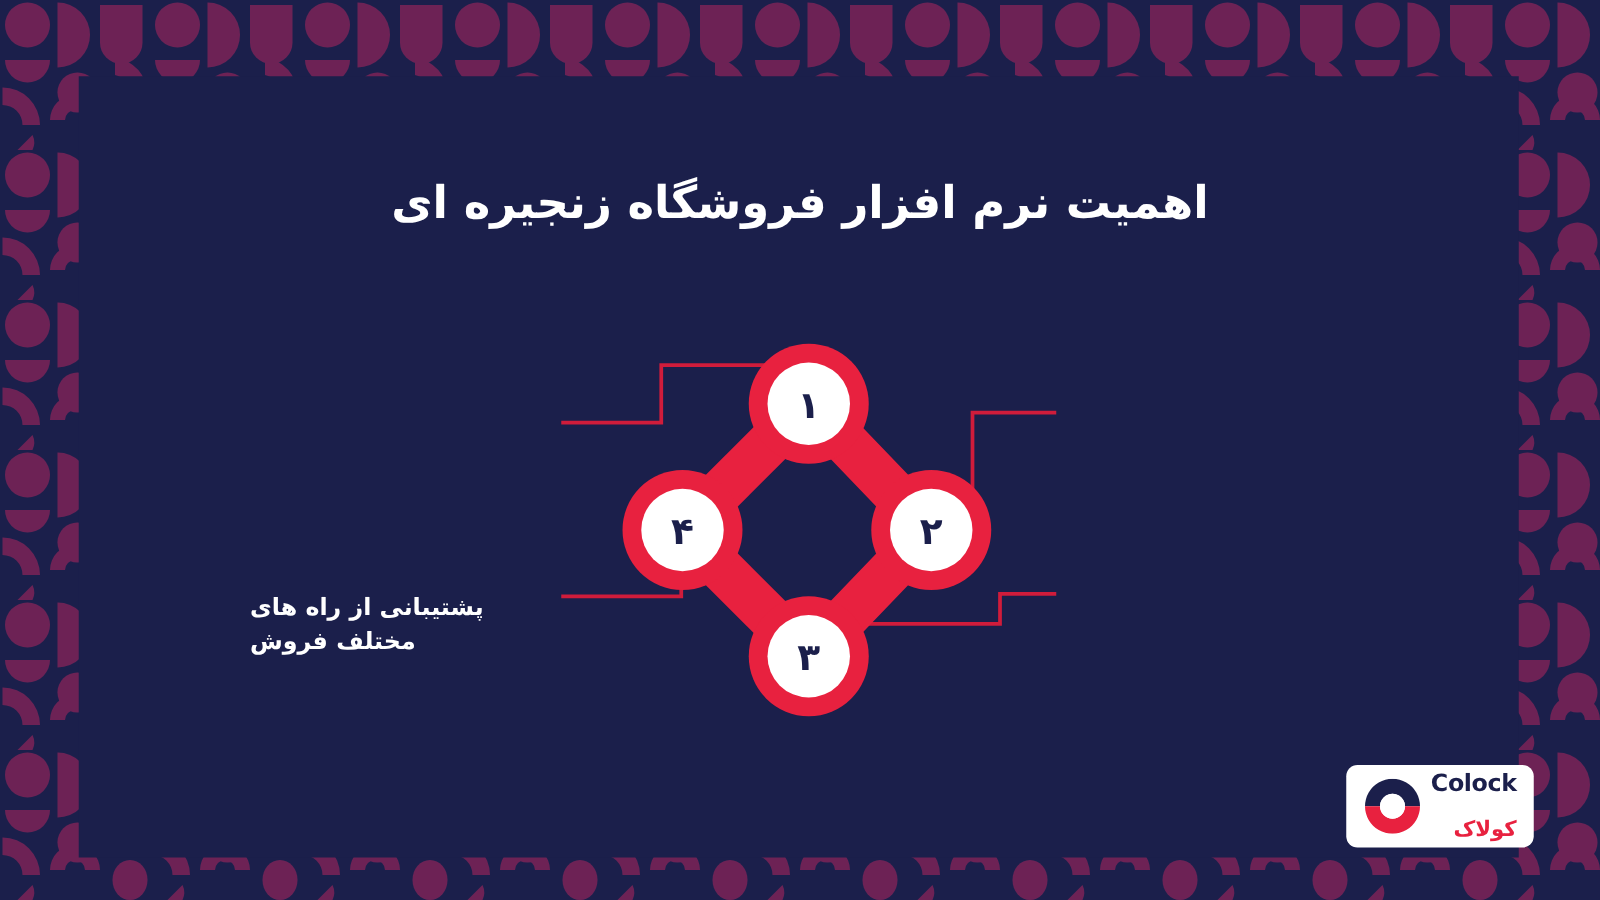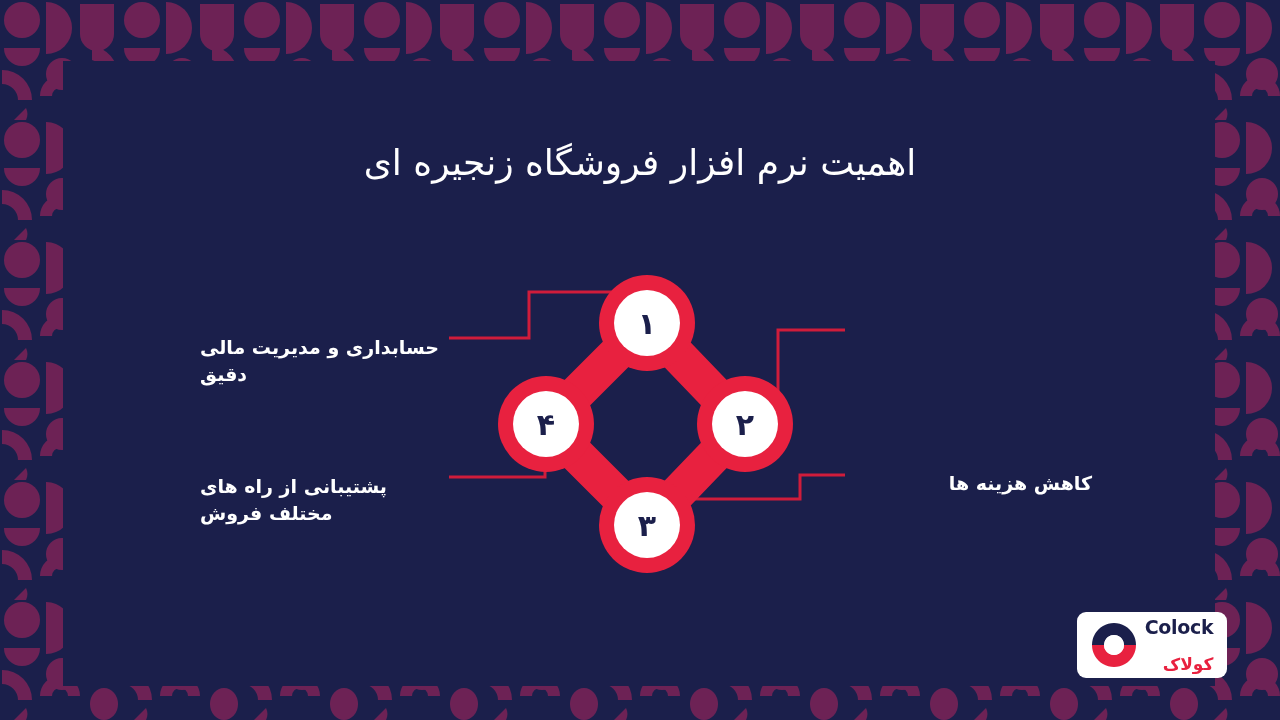--- a/index.html
+++ b/index.html
@@ -19,21 +19,21 @@
     position:absolute;left:63px;top:61px;width:1152px;height:625px;
     background:#1b1f4b;
   }
 
   
   .title{
     position:absolute;top:140px;left:0;width:1280px;
     text-align:center;
     color:#ffffff;
     font-size:36px;
-    font-weight:normal;
+    font-weight:bold;
     letter-spacing:0px;
     line-height:1.25;
     direction:rtl;
     white-space:nowrap;
   }
 
   
   .diagram{position:absolute;left:0;top:0;width:1280px;height:720px;}
   .diagram svg{display:block;width:1280px;height:720px;}
 
@@ -151,26 +151,24 @@
 
       <g>
         <circle cx="546" cy="424" r="48" fill="#e8213f"></circle>
         <circle cx="546" cy="424" r="33" fill="#ffffff"></circle>
         <text class="node-num" x="546" y="435" text-anchor="middle">۴</text>
       </g>
 
     </svg>
   </div>
 
-  <div class="label left-side" id="label-acc">حسابداری و مدیریت مالی دقیق</div>
 
 
   <div class="label left-side" id="label-sales">پشتیبانی از راه های مختلف فروش</div>
 
-  <div class="label right-side" id="label-cost">کاهش هزینه ها</div>
 
   <div class="logo-card">
     <div class="logo-text">
       <span class="logo-latin">Colock</span>
       <span class="logo-fa">کولاک</span>
     </div>
     <div class="logo-mark">
       <svg viewBox="0 0 46 46" xmlns="http://www.w3.org/2000/svg">
         <defs>
           <clipPath id="markclip">

